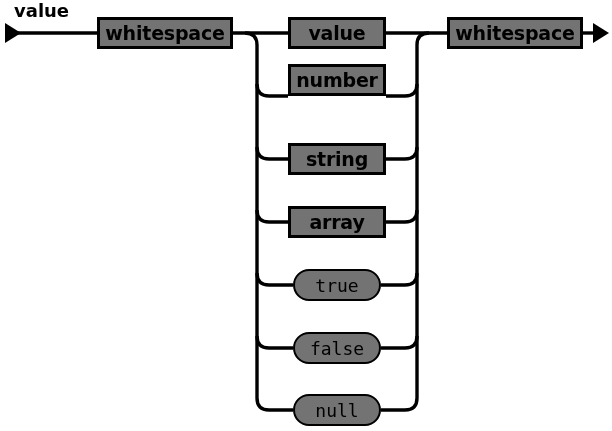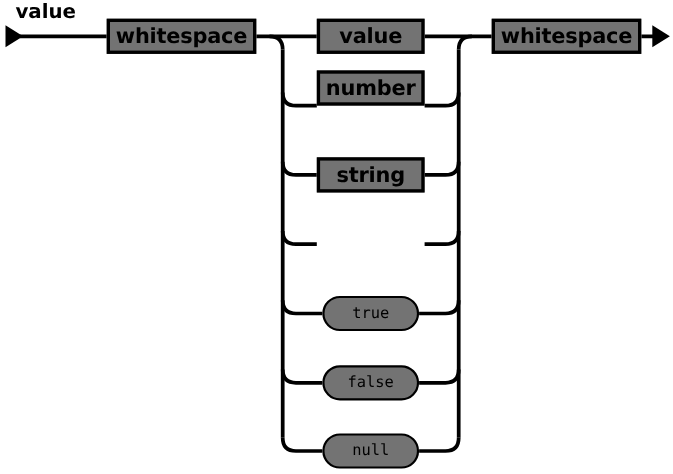--- a/index.html
+++ b/index.html
@@ -39,21 +39,21 @@
     font-family: "DejaVu Sans", sans-serif;
     font-weight: bold;
     font-size: 19px;
     letter-spacing: -0.2px;
   }
   .terminal {
     border: 2px solid #000000;
     border-radius: 999px;
     font-family: "DejaVu Sans Mono", monospace;
     font-weight: normal;
-    font-size: 14px;
+    font-size: 18px;
   }
   #start-label {
     position: absolute;
     left: 14px;
     top: 2px;
     font-family: "DejaVu Sans", sans-serif;
     font-weight: bold;
     font-size: 18px;
     color: #000000;
     line-height: 1;
@@ -117,20 +117,23 @@
   </div>
 
   <div class="node nonterminal" style="left:288px; top:64px; width:98px; height:32px;">
     <span>number</span>
   </div>
 
   <div class="node nonterminal" style="left:288px; top:143px; width:98px; height:32px;">
     <span>string</span>
   </div>
 
+  <div class="node nonterminal" style="left:288px; top:206px; width:98px; height:32px;">
+    <span>array</span>
+  </div>
 
   <div class="node terminal" style="left:293px; top:269px; width:88px; height:32px;">
     <span>true</span>
   </div>
 
   <div class="node terminal" style="left:293px; top:332px; width:88px; height:32px;">
     <span>false</span>
   </div>
 
   <div class="node terminal" style="left:293px; top:394px; width:88px; height:32px;">

